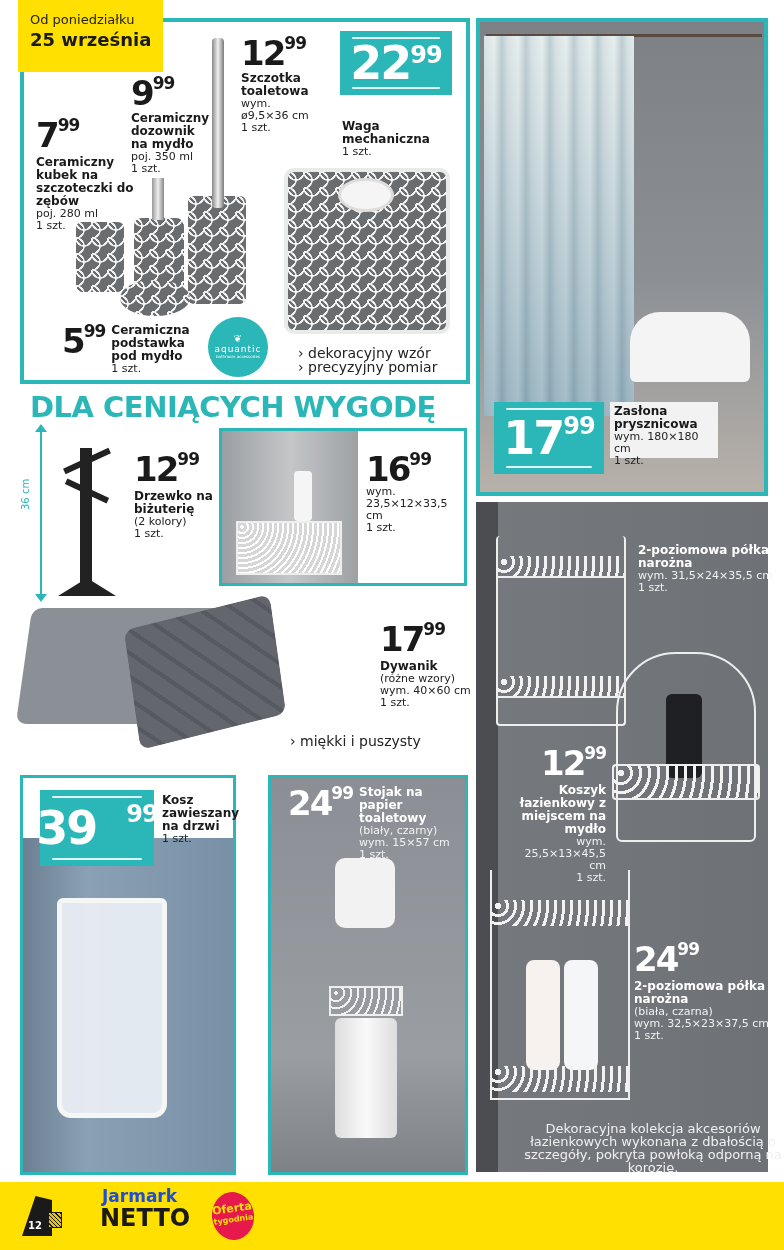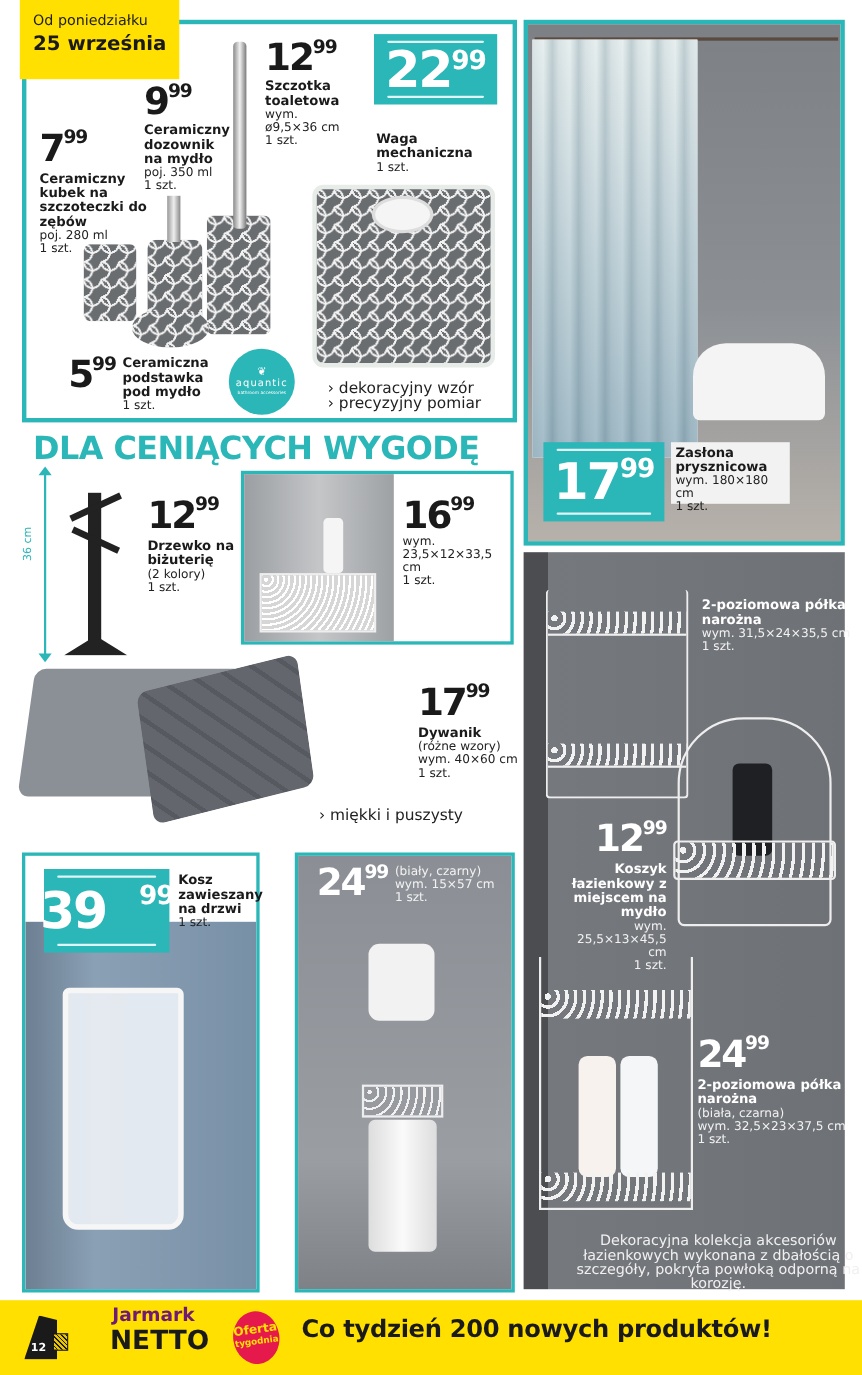--- a/index.html
+++ b/index.html
@@ -222,30 +222,30 @@
 <div class="abs teal-border" style="left:268px; top:775px; width:200px; height:400px; border-width:3px; background:linear-gradient(180deg,#8b8f95,#9a9ea3 70%,#7e8287); overflow:hidden;">
   <div class="abs" style="left:54px; top:80px; width:86px; height:300px;">
     <div class="abs" style="left:10px; top:0; width:60px; height:70px; background:#f2f2f2; border-radius:10px;"></div>
     <div class="abs" style="left:4px; top:128px; width:74px; height:30px; background:repeating-radial-gradient(circle at 5px 5px,#f2f2f2 0 2px,transparent 2px 7px); border:2px solid #eee;"></div>
     <div class="abs" style="left:10px; top:160px; width:62px; height:120px; background:linear-gradient(90deg,#ddd,#fafafa,#ddd); border-radius:6px;"></div>
   </div>
 </div>
 <div class="abs" style="left:288px; top:786px; width:180px; display:flex;">
   <div class="price white" style="margin-right:6px;"><span class="big">24</span><span class="sup">99</span></div>
   <div>
+    <div class="pname white">Stojak na papier toaletowy</div>
     <div class="pdesc white">(biały, czarny)</div>
     <div class="pdesc white">wym. 15×57 cm</div>
     <div class="pdesc white">1 szt.</div>
   </div>
 </div>
 
 <div class="abs" style="left:0; top:1182px; width:784px; height:68px; background:#ffe000;">
   <div class="abs" style="left:22px; top:14px; width:30px; height:40px; background:#1a1a1a; clip-path:polygon(45% 0,100% 10%,100% 100%,0 100%);"></div>
   <div class="abs" style="left:28px; top:38px; font-size:10px; font-weight:900; color:#fff;">12</div>
   <div class="abs" style="left:48px; top:30px; width:14px; height:16px; background:repeating-linear-gradient(45deg,#e8c300 0 2px,#1a1a1a 2px 3px); border:1px solid #1a1a1a;"></div>
-  <div class="abs" style="left:102px; top:4px; font-size:17px; font-weight:900; color:#701a75;">Jarmark</div>
+  <div class="abs" style="left:102px; top:4px; font-size:17px; font-weight:900; color:#1d4ed8;">Jarmark</div>
   <div class="abs" style="left:100px; top:22px; font-size:24px; font-weight:900; color:#1a1a1a;">NETTO</div>
   <div class="abs" style="left:212px; top:10px; width:42px; height:48px; border-radius:50%; background:#e5194b; color:#ffe000; text-align:center; padding-top:10px; transform:rotate(-8deg);">
     <div style="font-size:11px; font-weight:900;">Oferta</div>
     <div style="font-size:8px; font-weight:900;">tygodnia</div>
   </div>
-  <div class="abs" style="left:274px; top:14px; font-size:22px; font-weight:900; color:#1a1a1a; white-space:nowrap; letter-spacing:-0.3px;">Co tydzień 200 nowych produktów!</div>
 </div>
 
 </body></html>

